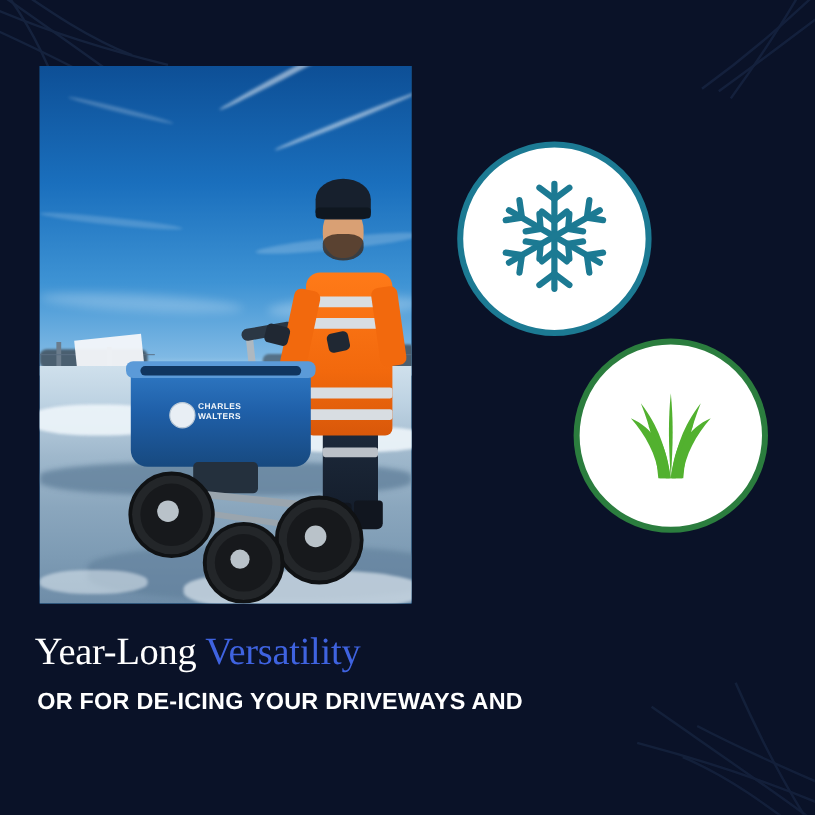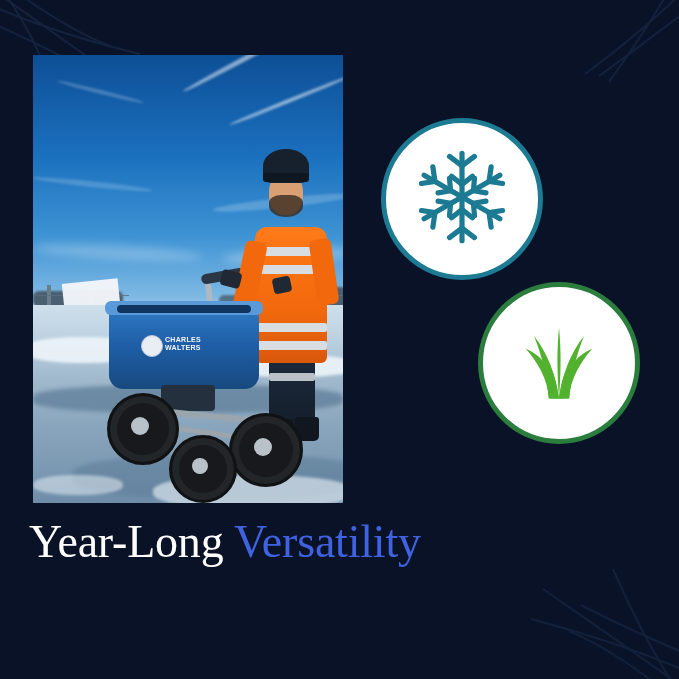--- a/index.html
+++ b/index.html
@@ -211,21 +211,21 @@
     width: 152px; height: 152px;
     border: 5px solid #2b7d3e;
   }
 
   
   .headline {
     position: absolute;
     left: 29px;
     top: 516px;
     font-family: "Liberation Serif", serif;
-    font-size: 46px;
+    font-size: 32px;
     line-height: 52px;
     color: #ffffff;
     white-space: nowrap;
     letter-spacing: -0.2px;
   }
   .headline .accent {
     color: #3f63e0;
   }
   .subcopy {
     position: absolute;
@@ -412,15 +412,16 @@
         </g>
       </svg>
     </span>
   </div>
 
   <div class="headline">
     <span>Year-Long </span><span class="accent">Versatility</span>
   </div>
 
   <div class="subcopy">
+    <div>OR FOR DE-ICING YOUR DRIVEWAYS AND</div>
   </div>
 
 </div>
 
 </body></html>

